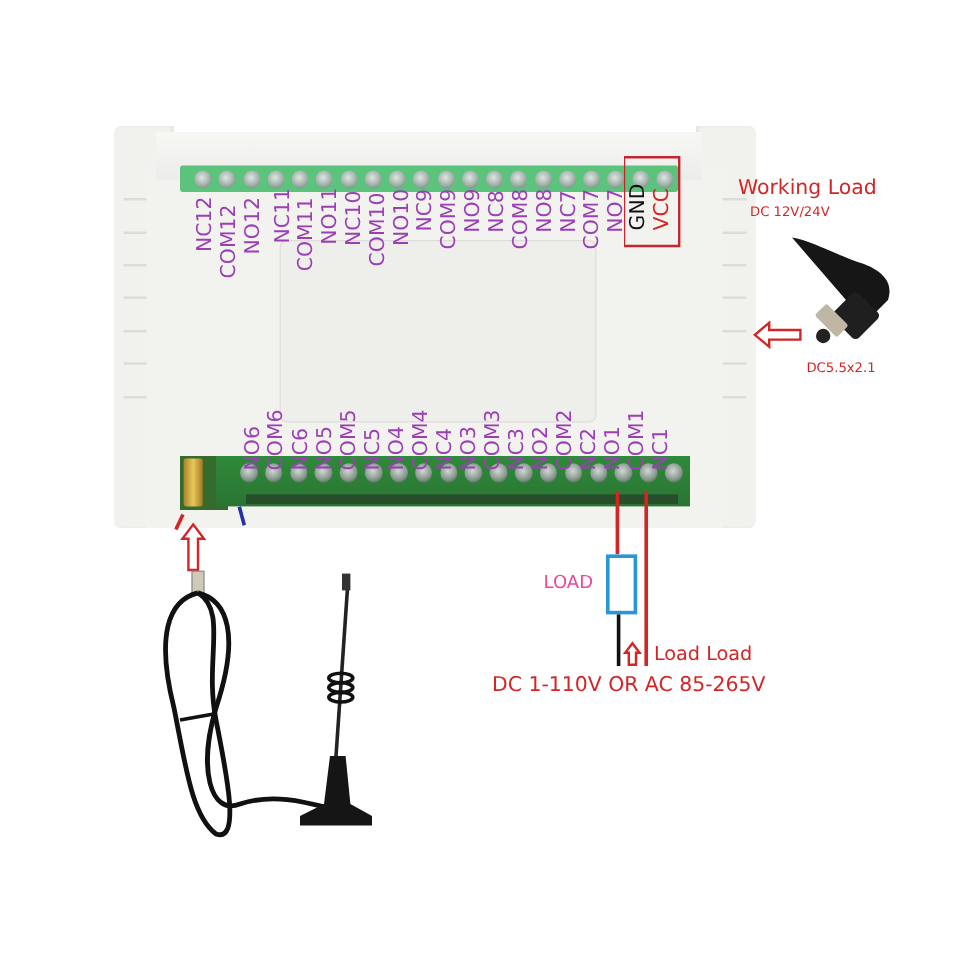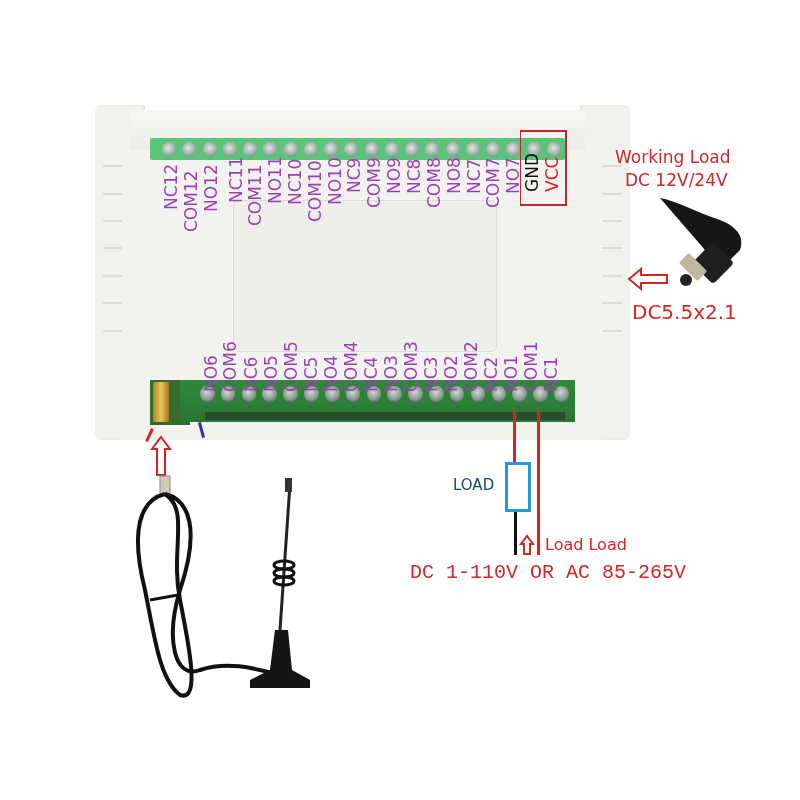--- a/index.html
+++ b/index.html
@@ -20,21 +20,21 @@
   .pcb-print { left:205px; top:412px; width:360px; height:8px; background:#274d2a; }
   .pcb-left { left:150px; top:380px; width:40px; height:45px; background:#356b2c; }
 
   
   .pin-label { position:absolute; color:#9b3fb5; font-size:17px; line-height:17px; transform-origin:left top; transform:rotate(-90deg); white-space:nowrap; font-family:"DejaVu Sans", sans-serif; }
   .gnd { color:#111111; }
   .vcc { color:#d62222; }
   .power-bracket { left:520px; top:130px; width:44px; height:72px; border:2px solid #c3262e; border-left-width:1px; }
 
   .red-text { color:#d42525; font-family:"DejaVu Sans", sans-serif; }
-  .blue-text { color:#0c4a6e; font-family:"DejaVu Sans", sans-serif; }
+  .blue-text { color:#ec4899; font-family:"DejaVu Sans", sans-serif; }
 
   .wire { position:absolute; width:3px; }
   .load-box { left:505px; top:462px; width:20px; height:44px; border:3px solid #2a96d6; background:#fff; }
 </style>
 </head>
 <body>
 
 <div class="abs ear-left">
   <div class="rib" style="left:8px;top:60px;width:34px;"></div>
   <div class="rib" style="left:8px;top:88px;width:34px;"></div>
@@ -159,37 +159,37 @@
   <path d="M30,130 L58,125" stroke="#111" stroke-width="3"></path>
   <line x1="170" y1="14" x2="160" y2="160" stroke="#222" stroke-width="3"></line>
   <rect x="165" y="8" width="7" height="14" fill="#333"></rect>
   <ellipse cx="164" cy="95" rx="10" ry="4" fill="none" stroke="#111" stroke-width="3"></ellipse>
   <ellipse cx="164" cy="103" rx="10" ry="4" fill="none" stroke="#111" stroke-width="3"></ellipse>
   <ellipse cx="164" cy="111" rx="10" ry="4" fill="none" stroke="#111" stroke-width="3"></ellipse>
   <path d="M155,160 L168,160 L172,200 L190,210 L190,218 L130,218 L130,210 L150,200 Z" fill="#151515"></path>
 </svg>
 
 <div class="abs red-text" style="left:615px;top:147px;font-size:17px;">Working Load</div>
-<div class="abs red-text" style="left:625px;top:170px;font-size:17px;">DC 12V/24V</div>
+<div class="abs red-text" style="left:625px;top:170px;font-size:11px;">DC 12V/24V</div>
 
 <svg class="abs" style="left:650px;top:190px;" width="110" height="105">
   <path d="M10,8 C25,10 45,22 70,30 C85,36 95,45 90,60 L75,75 L55,60 Z" fill="#161616"></path>
   <rect x="48" y="58" width="30" height="30" rx="4" transform="rotate(45 63 73)" fill="#1f1f1f"></rect>
   <rect x="30" y="70" width="26" height="14" rx="2" transform="rotate(45 43 77)" fill="#bfb6a4"></rect>
   <circle cx="36" cy="90" r="6" fill="#222"></circle>
 </svg>
 
 <svg class="abs" style="left:627px;top:267px;" width="42" height="24">
   <polygon points="2,12 14,2 14,8 40,8 40,16 14,16 14,22" fill="#fff" stroke="#d42525" stroke-width="2"></polygon>
 </svg>
-<div class="abs red-text" style="left:632px;top:300px;font-size:20px;">DC5.5x2.1</div>
+<div class="abs red-text" style="left:672px;top:300px;font-size:11px;">DC5.5x2.1</div>
 
 <div class="wire" style="left:513px;top:410px;height:52px;background:#d42525;"></div>
 <div class="wire" style="left:537px;top:410px;height:145px;background:#d42525;"></div>
 <div class="abs load-box"></div>
 <div class="wire" style="left:514px;top:512px;height:43px;background:#111111;"></div>
 <div class="abs blue-text" style="left:453px;top:476px;font-size:15px;">LOAD</div>
 
 <svg class="abs" style="left:519px;top:534px;" width="16" height="22">
   <polygon points="8,2 14,10 11,10 11,20 5,20 5,10 2,10" fill="#fff" stroke="#d42525" stroke-width="2"></polygon>
 </svg>
 <div class="abs red-text" style="left:545px;top:535px;font-size:16px;">Load Load</div>
-<div class="abs red-text" style="left:410px;top:561px;font-size:20px;font-family:Liberation Mono, monospace;">DC 1-110V OR AC 85-265V</div>
+<div class="abs red-text" style="left:410px;top:561px;font-size:17px;">DC 1-110V OR AC 85-265V</div>
 
 </body></html>

